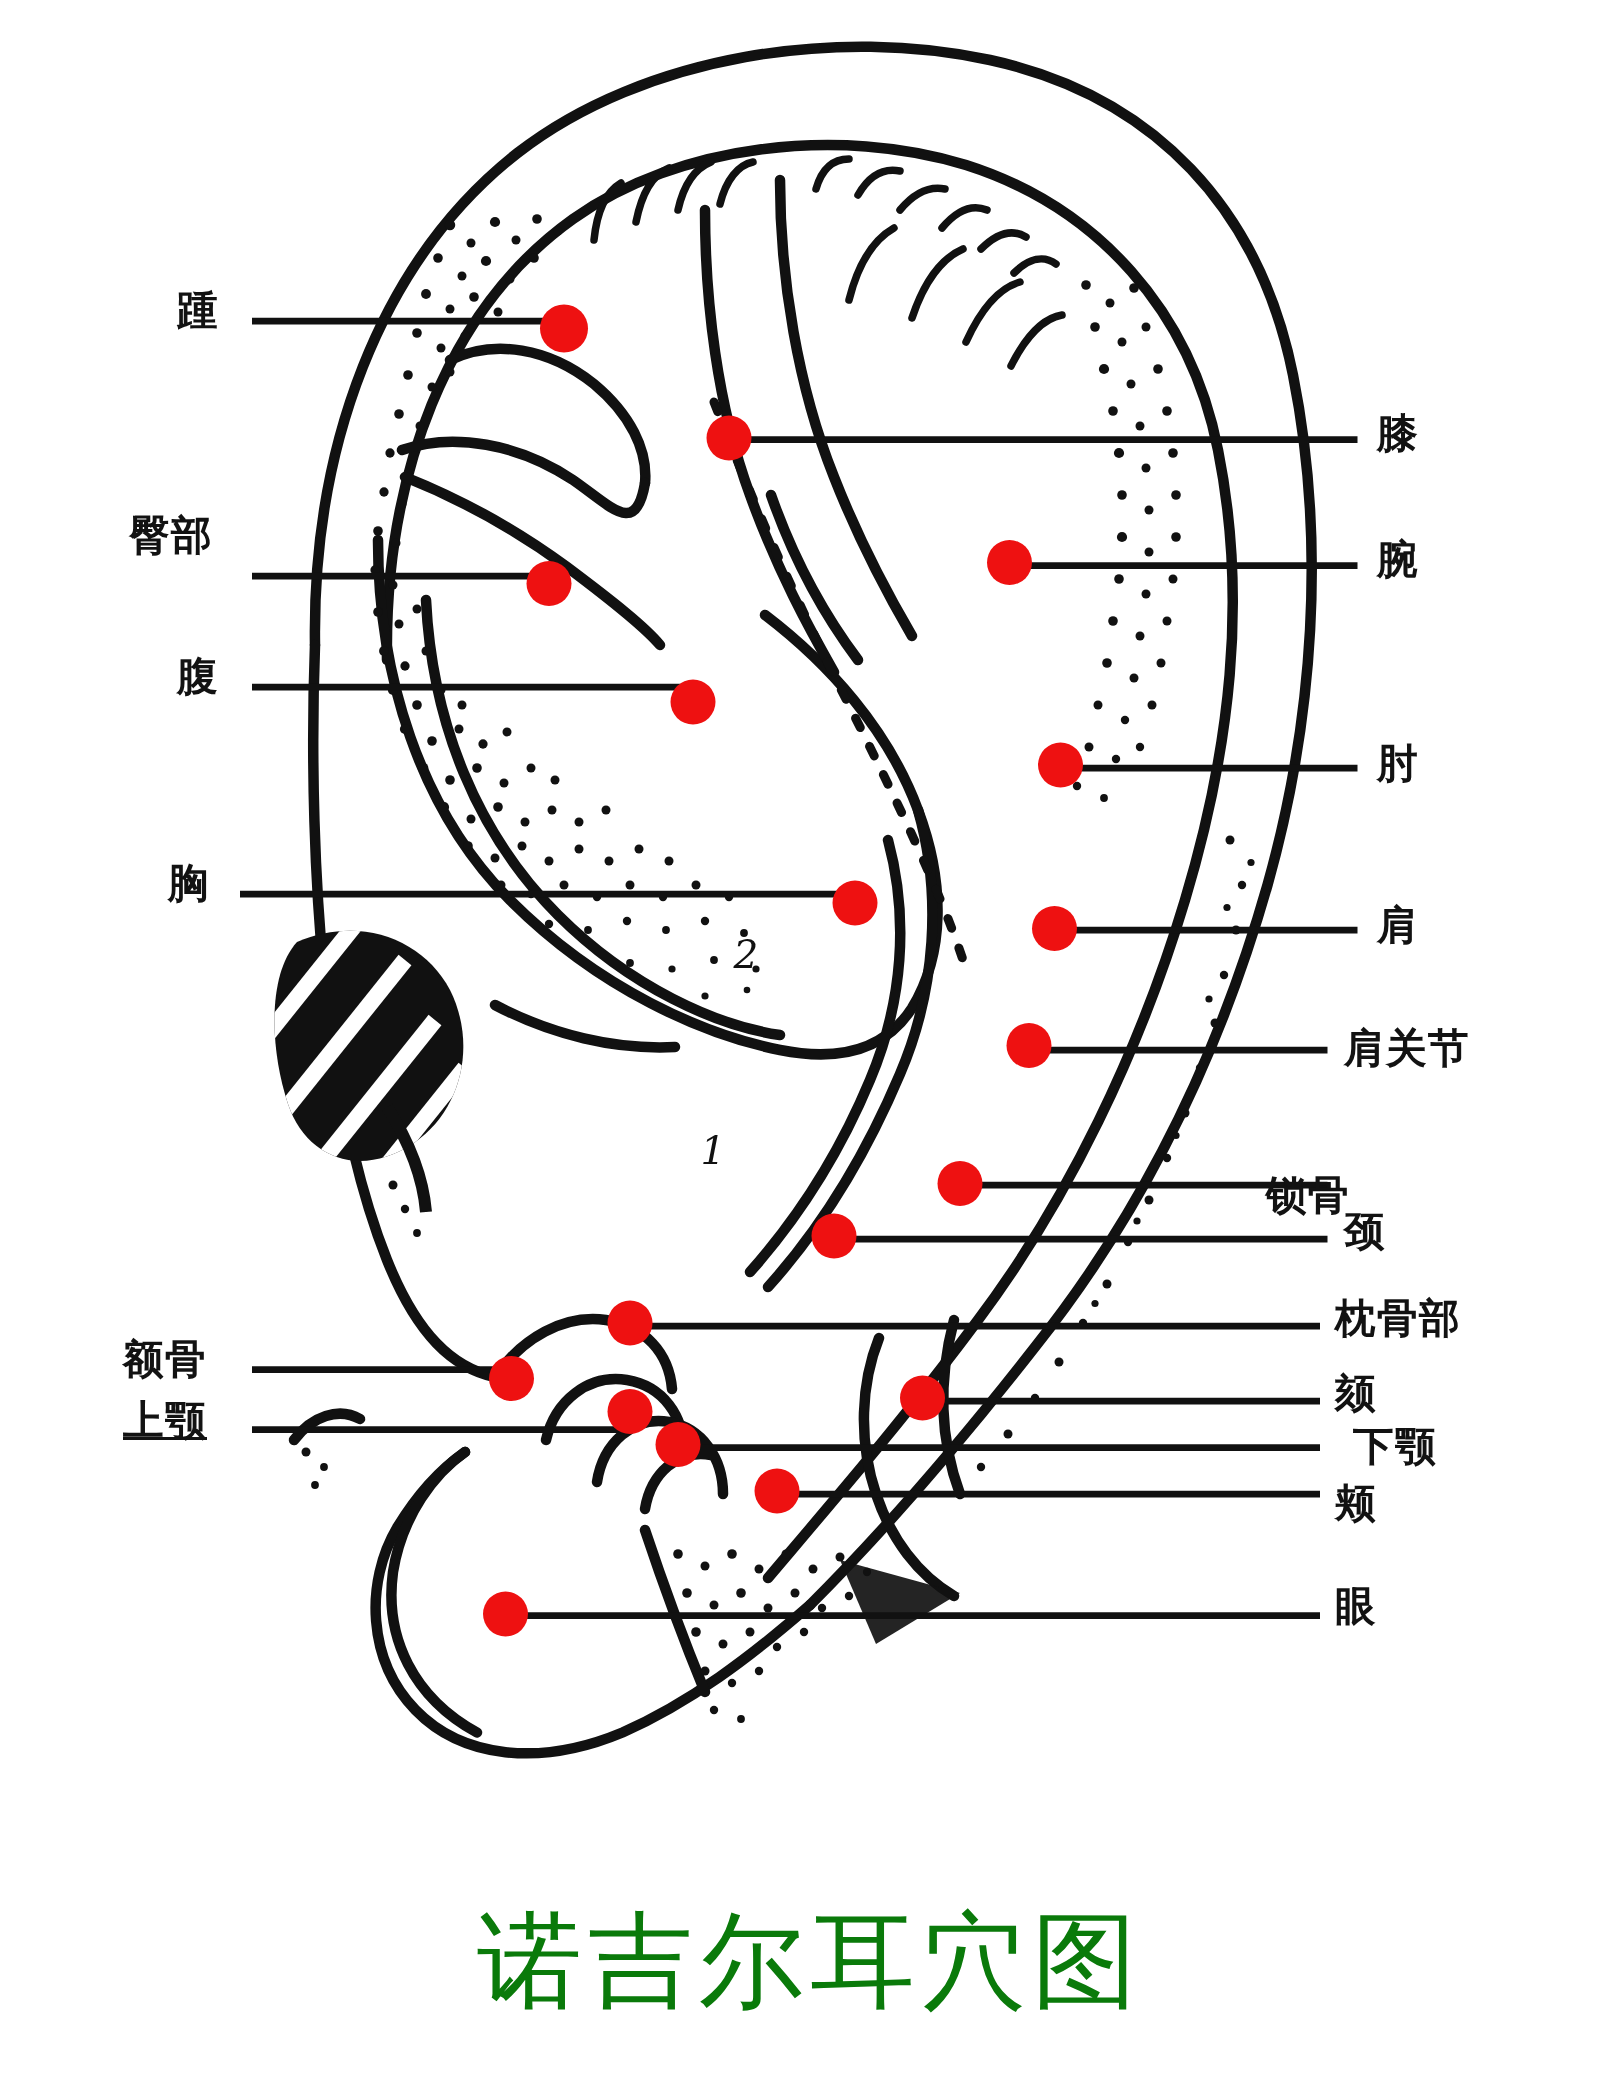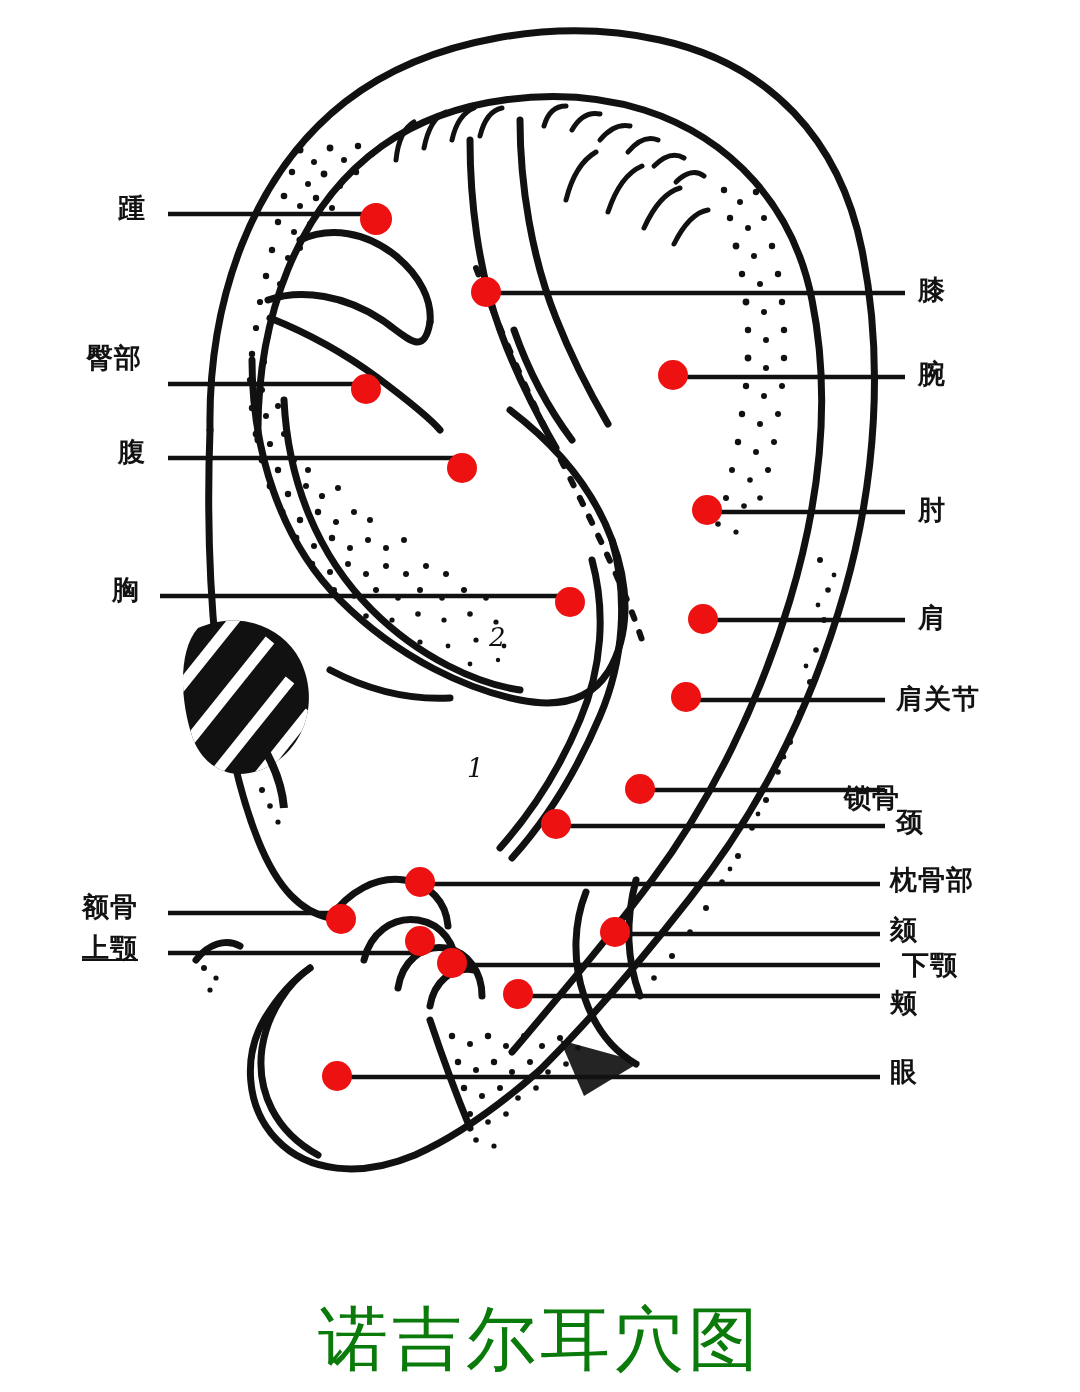--- a/index.html
+++ b/index.html
@@ -26,21 +26,20 @@
   #title{
     position:absolute;
     left:0;top:1272px;width:1080px;
     text-align:center;
     font-family:"DejaVu Sans","Liberation Sans",sans-serif;
     font-size:70px;
     font-weight:400;
     letter-spacing:4px;
     color:#0a7a0a;
     line-height:1;
-    margin-top:32px;
   }
   .numlab{
     position:absolute;
     font-family:"DejaVu Serif","Liberation Serif",serif;
     font-size:26px;color:#111;font-style:italic;
   }
 </style>
 </head>
 <body>
 

